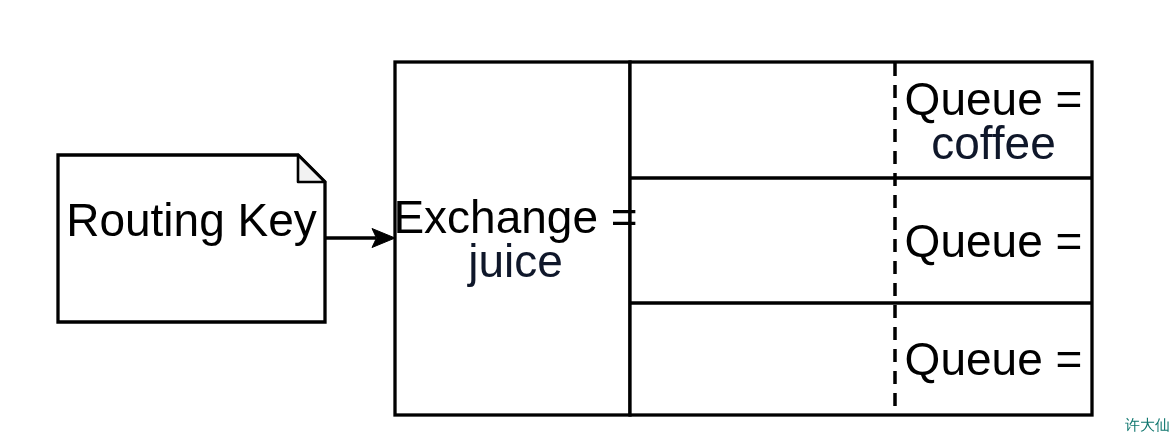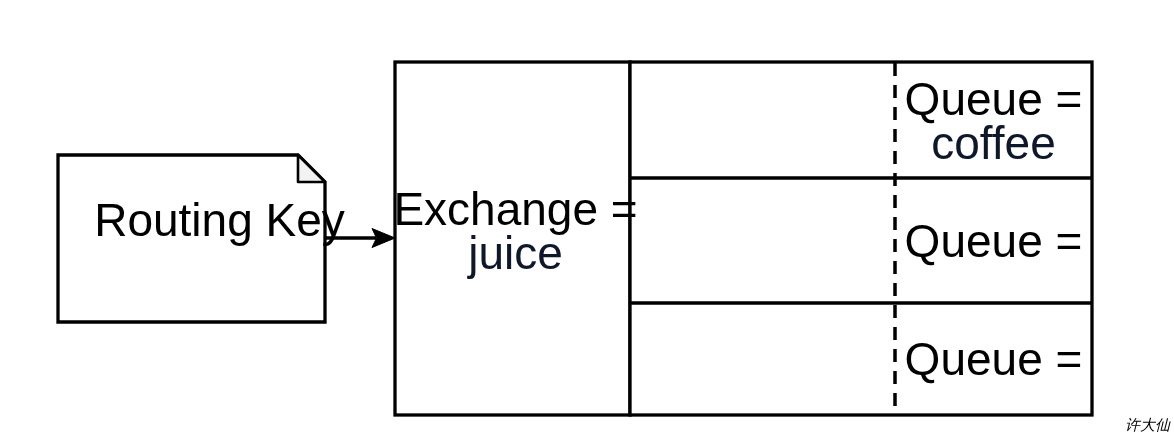--- a/index.html
+++ b/index.html
@@ -22,33 +22,32 @@
     align-items: center;
     justify-content: center;
     text-align: center;
     font-size: 46px;
     color: #000000;
     line-height: 44px;
     white-space: nowrap;
   }
   .stack { flex-direction: column; }
   .red { color: #0f172a; }
-  .routing-label   { left: 58px;  top: 155px; width: 267px; height: 130px; padding-left: 28px; }
-  .exchange-label  { left: 395px; top: 54px;  width: 241px; height: 353px; }
+  .routing-label   { left: 58px;  top: 155px; width: 267px; height: 130px; }
+  .exchange-label  { left: 395px; top: 62px;  width: 241px; height: 353px; }
   .queue-label-0   { left: 895px; top: 64px;  width: 197px; height: 114px; }
   .queue-label-1   { left: 895px; top: 178px; width: 197px; height: 125px; }
   .queue-label-2   { left: 895px; top: 303px; width: 197px; height: 112px; }
   .watermark {
     position: absolute;
     top: 416px;
     right: 4px;
     font-size: 15px;
-    color: #000000;
+    color: #0f766e;
     line-height: 18px;
-    font-style: italic;
   }
 </style>
 </head>
 <body>
 
 <div class="canvas">
 
   <svg class="shape-layer" width="1174" height="446" viewBox="0 0 1174 446" xmlns="http://www.w3.org/2000/svg">
 
     <polygon points="58,155 298,155 325,182 325,322 58,322" fill="#ffffff" stroke="#000000" stroke-width="3.3" stroke-linejoin="miter"></polygon>

